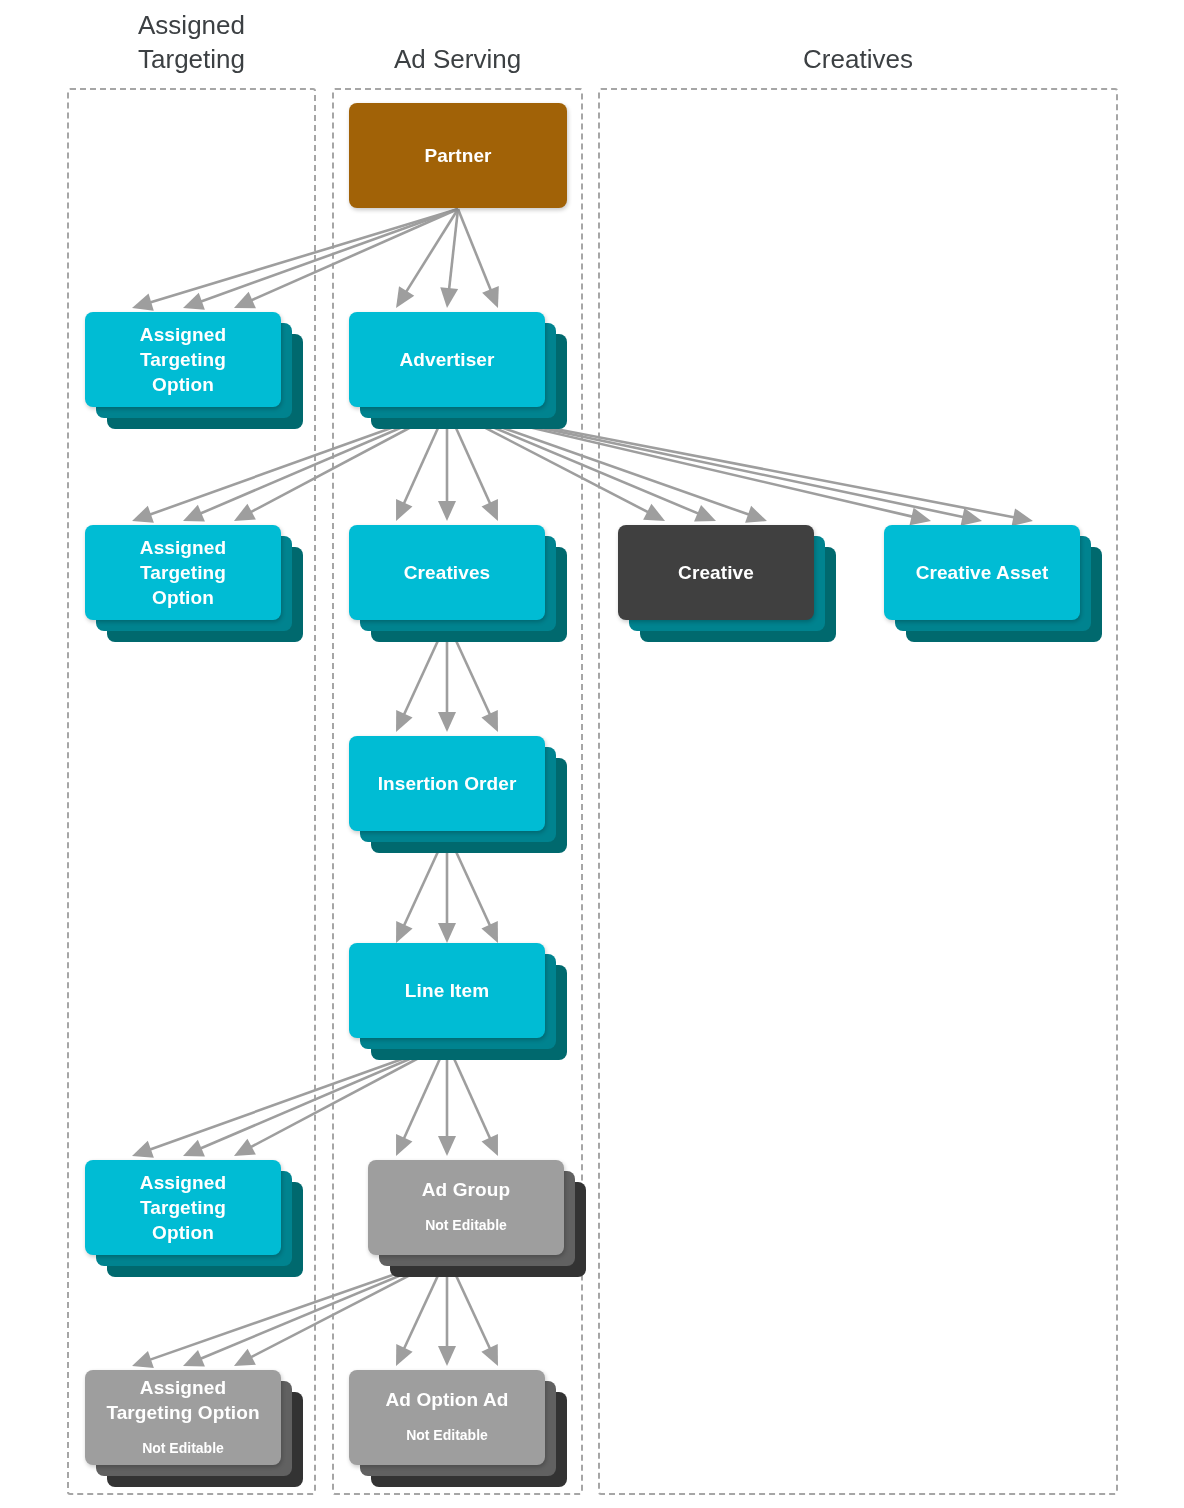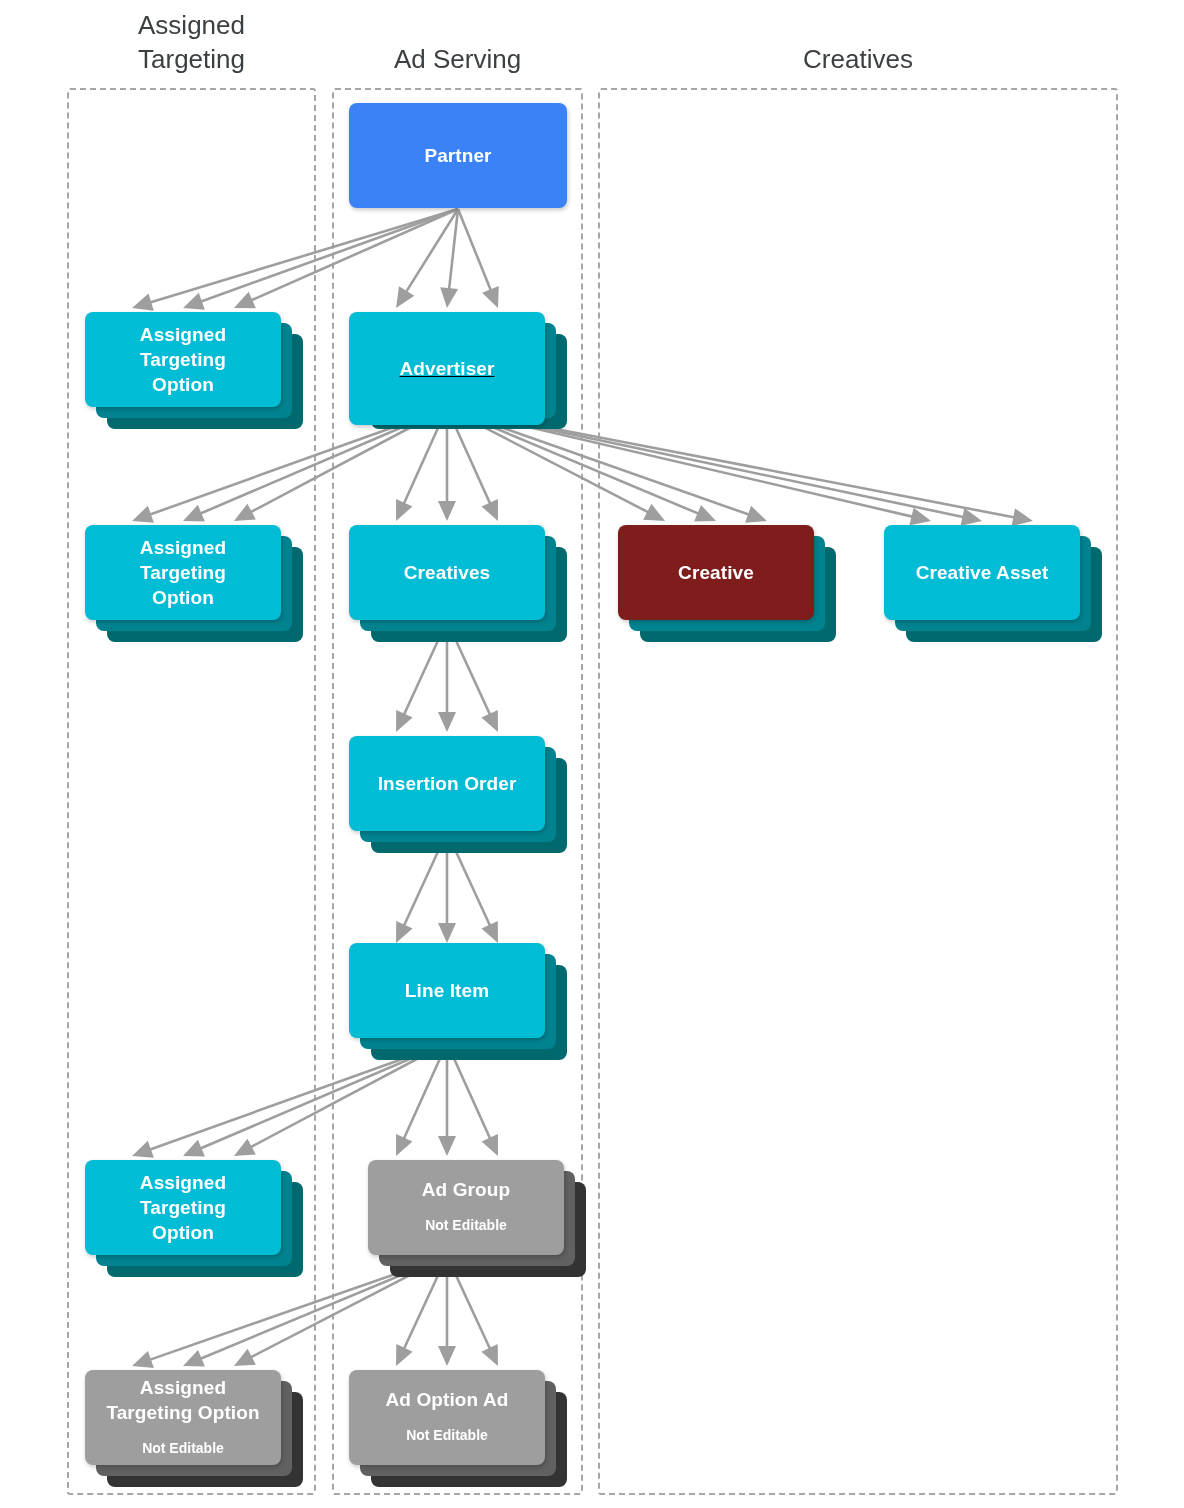--- a/index.html
+++ b/index.html
@@ -200,37 +200,37 @@
         <polygon points="396.04,1366 396.2808627623161,1344.069610465618 412.6133377412813,1351.6360006922368" fill="#9e9e9e"></polygon>
         <line x1="447" y1="1256" x2="447" y2="1349" stroke="#9e9e9e" stroke-width="2.6" stroke-linecap="butt"></line>
         <polygon points="447,1366 438,1346 456,1346" fill="#9e9e9e"></polygon>
         <line x1="447" y1="1256" x2="490.8139647859711" y2="1350.5748847420884" stroke="#9e9e9e" stroke-width="2.6" stroke-linecap="butt"></line>
         <polygon points="497.96,1366 481.3866622587187,1351.6360006922368 497.7191372376839,1344.069610465618" fill="#9e9e9e"></polygon>
       </g>
     </svg>
 
   <div id="node-layer">
       <div class="node" style="left: 349px; top: 103px; width: 218px; height: 105px;">
-        <div class="card front" style="width: 218px; height: 105px; background: #3b82f6;">
+        <div class="card front" style="width: 218px; height: 105px; background: #a16207;">
           <div class="node-label" style="color: rgb(255, 255, 255); white-space: pre-line;">Partner</div>
         </div>
       </div>
       <div class="node" style="left: 85px; top: 312px; width: 196px; height: 95px;">
         <div class="card back2" style="left: 22px; top: 22px; width: 196px; height: 95px; background: rgb(0, 105, 110);"></div>
         <div class="card back1" style="left: 11px; top: 11px; width: 196px; height: 95px; background: rgb(0, 131, 143);"></div>
         <div class="card front" style="width: 196px; height: 95px; background: rgb(0, 188, 212);">
           <div class="node-label" style="color: rgb(255, 255, 255); white-space: pre-line;">Assigned
 Targeting
 Option</div>
         </div>
       </div>
       <div class="node" style="left: 349px; top: 312px; width: 196px; height: 95px;">
         <div class="card back2" style="left: 22px; top: 22px; width: 196px; height: 95px; background: rgb(0, 105, 110);"></div>
         <div class="card back1" style="left: 11px; top: 11px; width: 196px; height: 95px; background: rgb(0, 131, 143);"></div>
-        <div class="card front" style="width: 196px; height: 113px; background: rgb(0, 188, 212); text-decoration: underline;">
+        <div class="card front" style="width: 196px; height: 95px; background: rgb(0, 188, 212);">
           <div class="node-label" style="color: rgb(255, 255, 255); white-space: pre-line;">Advertiser</div>
         </div>
       </div>
       <div class="node" style="left: 85px; top: 525px; width: 196px; height: 95px;">
         <div class="card back2" style="left: 22px; top: 22px; width: 196px; height: 95px; background: rgb(0, 105, 110);"></div>
         <div class="card back1" style="left: 11px; top: 11px; width: 196px; height: 95px; background: rgb(0, 131, 143);"></div>
         <div class="card front" style="width: 196px; height: 95px; background: rgb(0, 188, 212);">
           <div class="node-label" style="color: rgb(255, 255, 255); white-space: pre-line;">Assigned
 Targeting
 Option</div>
@@ -239,21 +239,21 @@
       <div class="node" style="left: 349px; top: 525px; width: 196px; height: 95px;">
         <div class="card back2" style="left: 22px; top: 22px; width: 196px; height: 95px; background: rgb(0, 105, 110);"></div>
         <div class="card back1" style="left: 11px; top: 11px; width: 196px; height: 95px; background: rgb(0, 131, 143);"></div>
         <div class="card front" style="width: 196px; height: 95px; background: rgb(0, 188, 212);">
           <div class="node-label" style="color: rgb(255, 255, 255); white-space: pre-line;">Creatives</div>
         </div>
       </div>
       <div class="node" style="left: 618px; top: 525px; width: 196px; height: 95px;">
         <div class="card back2" style="left: 22px; top: 22px; width: 196px; height: 95px; background: rgb(0, 105, 110);"></div>
         <div class="card back1" style="left: 11px; top: 11px; width: 196px; height: 95px; background: rgb(0, 131, 143);"></div>
-        <div class="card front" style="width: 196px; height: 95px; background: #7f1d1d;">
+        <div class="card front" style="width: 196px; height: 95px; background: #404040;">
           <div class="node-label" style="color: rgb(255, 255, 255); white-space: pre-line;">Creative</div>
         </div>
       </div>
       <div class="node" style="left: 884px; top: 525px; width: 196px; height: 95px;">
         <div class="card back2" style="left: 22px; top: 22px; width: 196px; height: 95px; background: rgb(0, 105, 110);"></div>
         <div class="card back1" style="left: 11px; top: 11px; width: 196px; height: 95px; background: rgb(0, 131, 143);"></div>
         <div class="card front" style="width: 196px; height: 95px; background: rgb(0, 188, 212);">
           <div class="node-label" style="color: rgb(255, 255, 255); white-space: pre-line;">Creative Asset</div>
         </div>
       </div>

